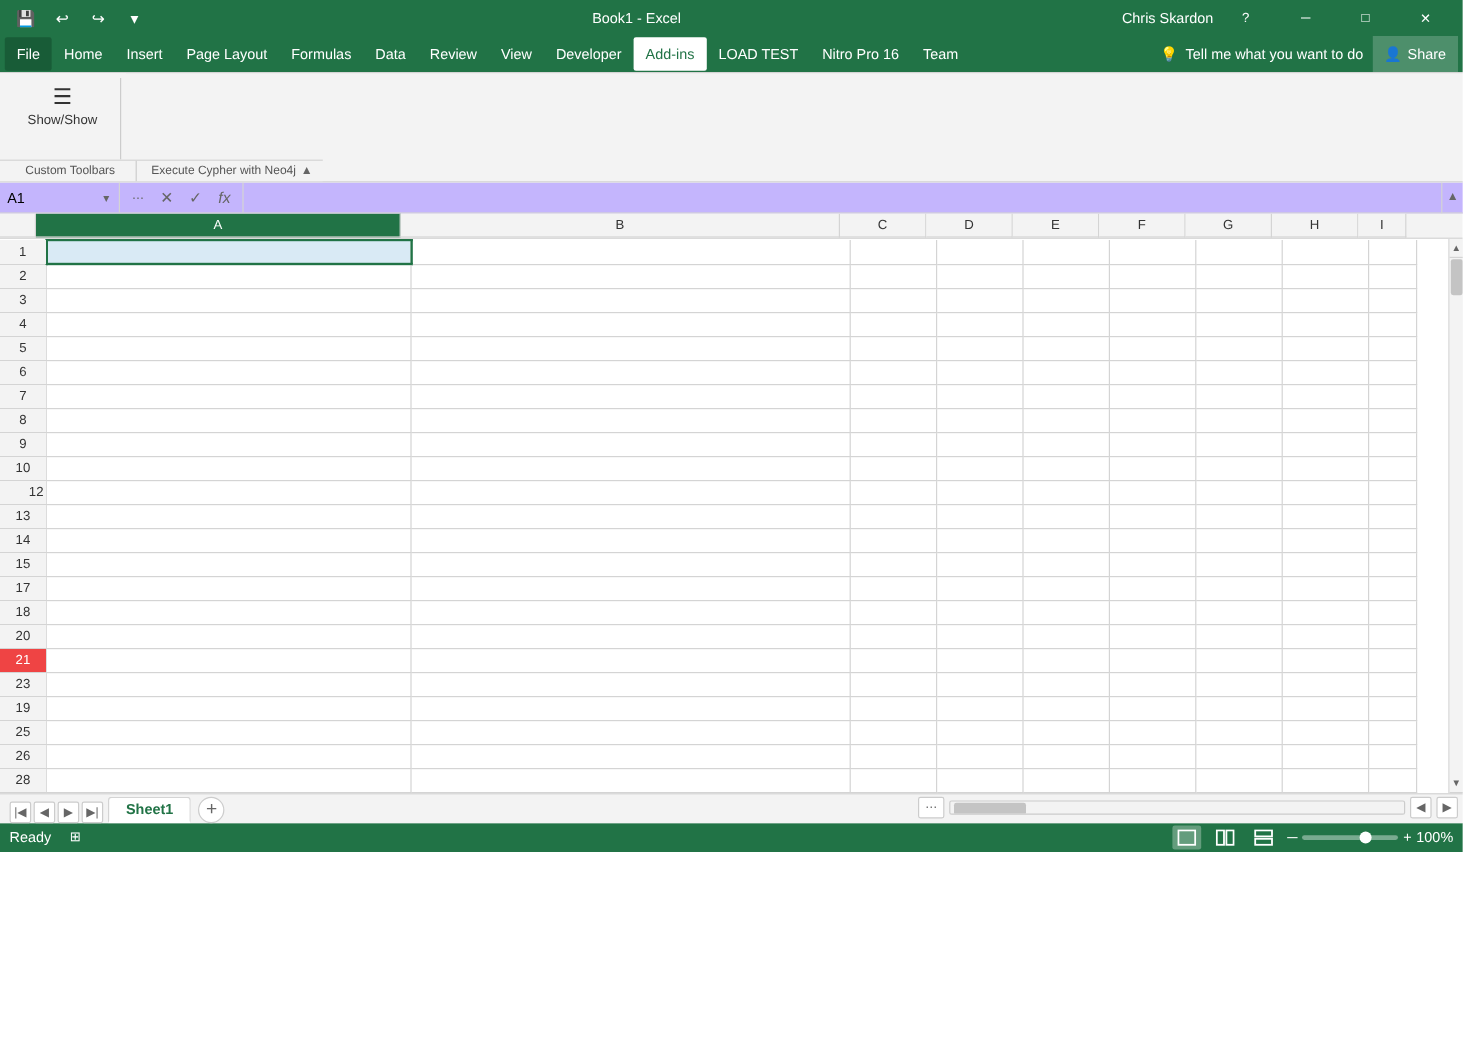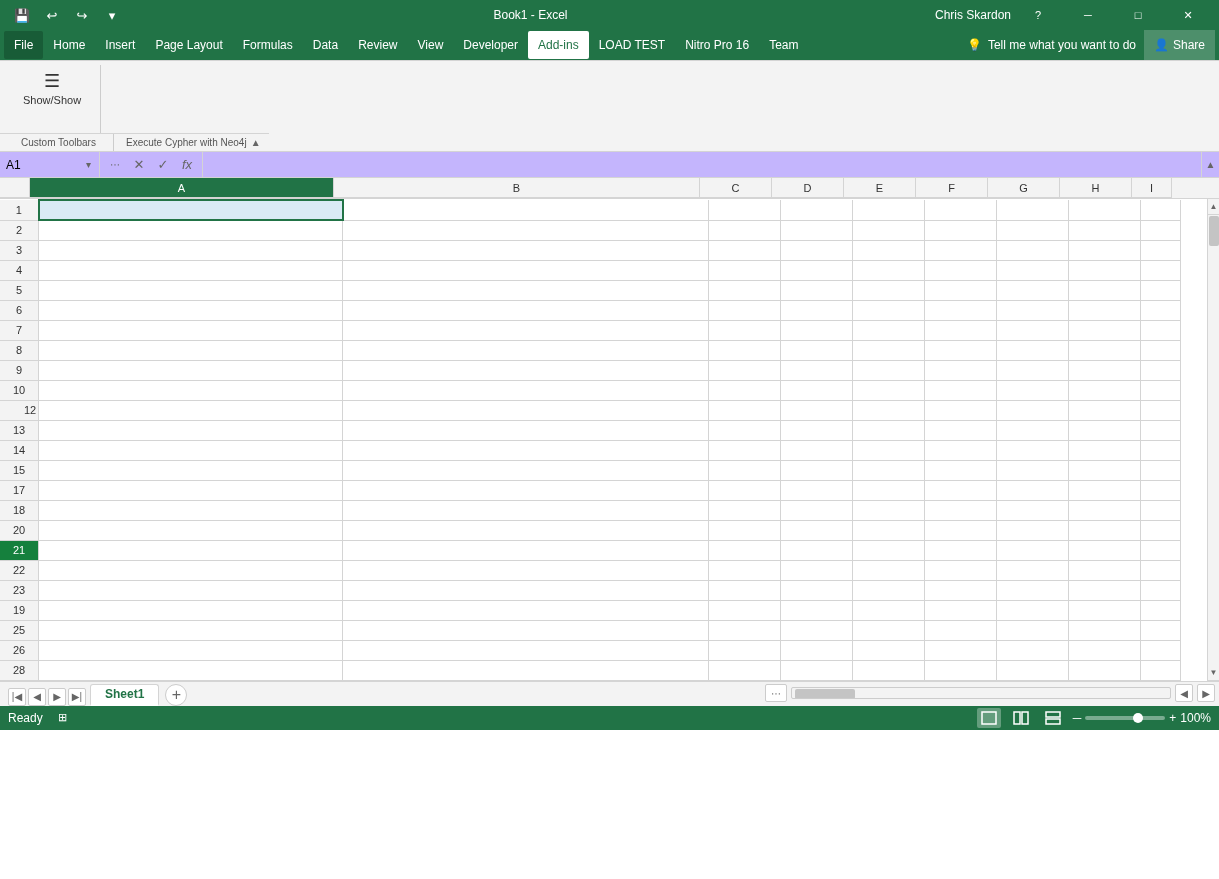--- a/index.html
+++ b/index.html
@@ -146,21 +146,21 @@
       width: 30px; min-width: 30px;
       background: #f3f3f3;
       text-align: center;
       font-size: 11px;
       color: #333;
       cursor: pointer;
       position: sticky;
       left: 0;
       z-index: 5;
     }
-    .row-header.highlighted { background: #15803d; color: white; }
+    .row-header.highlighted { background: #ef4444; color: white; }
     .data-cell {
       height: 20px;
       min-width: 20px;
       font-size: 12px;
     }
     .data-cell.col-a { width: 304px; min-width: 304px; }
     .data-cell.col-b { width: 366px; min-width: 366px; }
     .data-cell.col-c { width: 72px; min-width: 72px; }
     .data-cell.col-d { width: 72px; min-width: 72px; }
     .data-cell.col-e { width: 72px; min-width: 72px; }
@@ -578,32 +578,20 @@
               <td class="data-cell col-b" style="width: 366px; min-width: 366px; height: 20px;"></td>
               <td class="data-cell col-c" style="width: 72px; min-width: 72px; height: 20px;"></td>
               <td class="data-cell col-d" style="width: 72px; min-width: 72px; height: 20px;"></td>
               <td class="data-cell col-e" style="width: 72px; min-width: 72px; height: 20px;"></td>
               <td class="data-cell col-f" style="width: 72px; min-width: 72px; height: 20px;"></td>
               <td class="data-cell col-g" style="width: 72px; min-width: 72px; height: 20px;"></td>
               <td class="data-cell col-h" style="width: 72px; min-width: 72px; height: 20px;"></td>
               <td class="data-cell col-i" style="width: 40px; min-width: 40px; height: 20px;"></td>
             </tr>
             <tr>
-              <td class="row-header" style="width: 30px; min-width: 30px; height: 20px;">22</td>
-              <td class="data-cell col-a" style="width: 304px; min-width: 304px; height: 20px;"></td>
-              <td class="data-cell col-b" style="width: 366px; min-width: 366px; height: 20px;"></td>
-              <td class="data-cell col-c" style="width: 72px; min-width: 72px; height: 20px;"></td>
-              <td class="data-cell col-d" style="width: 72px; min-width: 72px; height: 20px;"></td>
-              <td class="data-cell col-e" style="width: 72px; min-width: 72px; height: 20px;"></td>
-              <td class="data-cell col-f" style="width: 72px; min-width: 72px; height: 20px;"></td>
-              <td class="data-cell col-g" style="width: 72px; min-width: 72px; height: 20px;"></td>
-              <td class="data-cell col-h" style="width: 72px; min-width: 72px; height: 20px;"></td>
-              <td class="data-cell col-i" style="width: 40px; min-width: 40px; height: 20px;"></td>
-            </tr>
-            <tr>
               <td class="row-header" style="width: 30px; min-width: 30px; height: 20px;">23</td>
               <td class="data-cell col-a" style="width: 304px; min-width: 304px; height: 20px;"></td>
               <td class="data-cell col-b" style="width: 366px; min-width: 366px; height: 20px;"></td>
               <td class="data-cell col-c" style="width: 72px; min-width: 72px; height: 20px;"></td>
               <td class="data-cell col-d" style="width: 72px; min-width: 72px; height: 20px;"></td>
               <td class="data-cell col-e" style="width: 72px; min-width: 72px; height: 20px;"></td>
               <td class="data-cell col-f" style="width: 72px; min-width: 72px; height: 20px;"></td>
               <td class="data-cell col-g" style="width: 72px; min-width: 72px; height: 20px;"></td>
               <td class="data-cell col-h" style="width: 72px; min-width: 72px; height: 20px;"></td>
               <td class="data-cell col-i" style="width: 40px; min-width: 40px; height: 20px;"></td>

